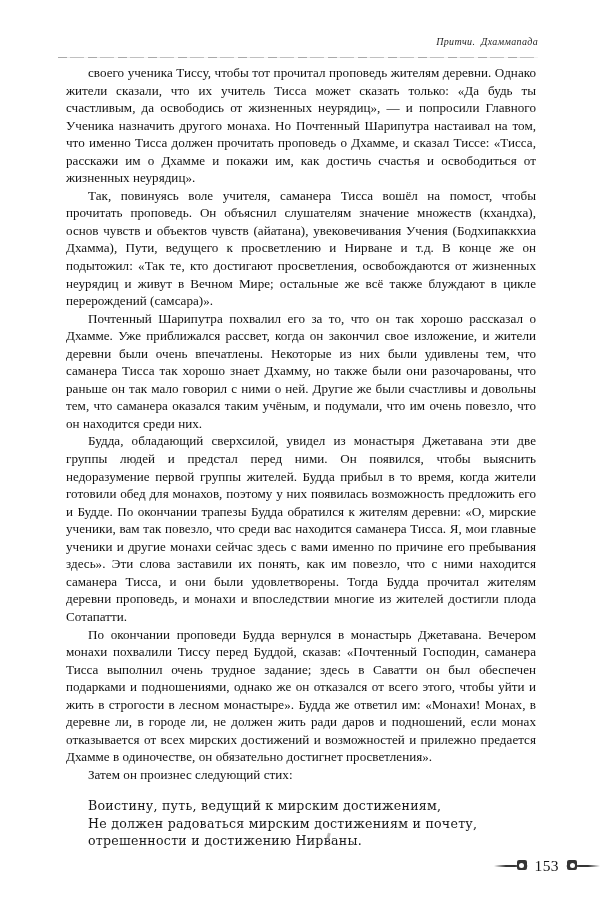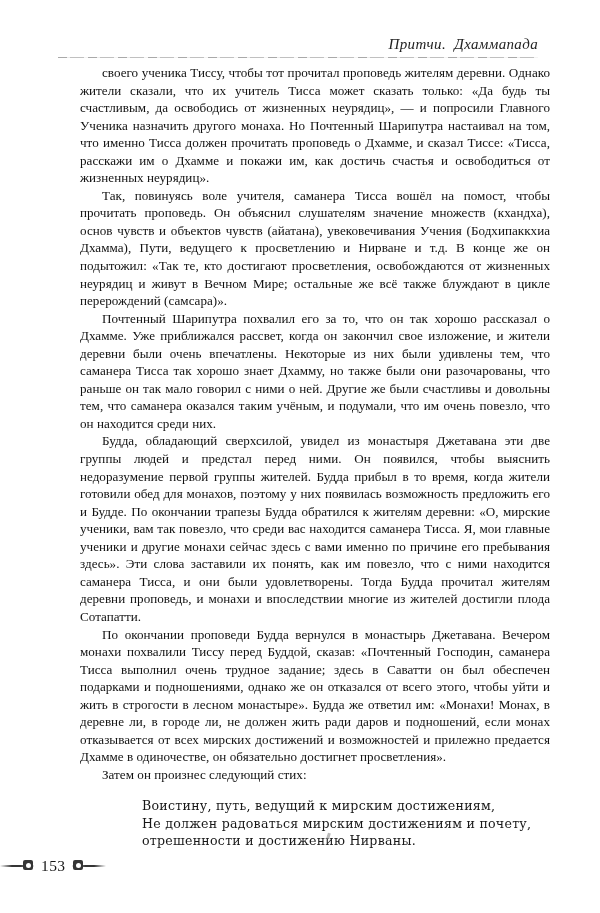--- a/index.html
+++ b/index.html
@@ -29,21 +29,21 @@
     position: absolute;
     left: 58px;
     right: 62px;
     top: 36px;
     height: 22px;
   }
   .running-head-title {
     display: block;
     text-align: right;
     font-style: italic;
-    font-size: 15px;
+    font-size: 10px;
     letter-spacing: 0.35px;
     color: #232323;
     white-space: pre;
   }
   .head-rule {
     position: absolute;
     left: 58px;
     width: 480px;
     top: 57px;
     height: 1px;
@@ -53,21 +53,21 @@
       #e8e8e8 9px, #e8e8e8 12px,
       #b5b5b5 12px, #b5b5b5 26px,
       #f2f2f2 26px, #f2f2f2 30px
     );
     opacity: 0.85;
   }
 
   
   .body-text {
     position: absolute;
-    left: 80px;
+    left: 66px;
     top: 64px;
     width: 470px;
   }
 
   .para {
     margin: 0;
     text-align: justify;
     text-align-last: left;
     text-indent: 22px;
     font-size: 13.1px;
@@ -85,30 +85,29 @@
     font-size: 12.6px;
     line-height: 17.2px;
     letter-spacing: 0.25px;
     color: #181818;
     font-family: "DejaVu Serif", "Liberation Serif", serif;
     font-weight: 400;
   }
   .verse .vline {
     display: block;
     white-space: pre;
-    margin-left: 40px;
   }
 
   
   .footer {
     position: absolute;
     left: 0;
     right: 0;
     bottom: 33px;
-    text-align: left;
+    text-align: right;
     height: 22px;
   }
   .folio-wrap {
     display: inline-flex;
     align-items: center;
     justify-content: center;
     gap: 7px;
   }
   .folio-num {
     font-size: 15.5px;

